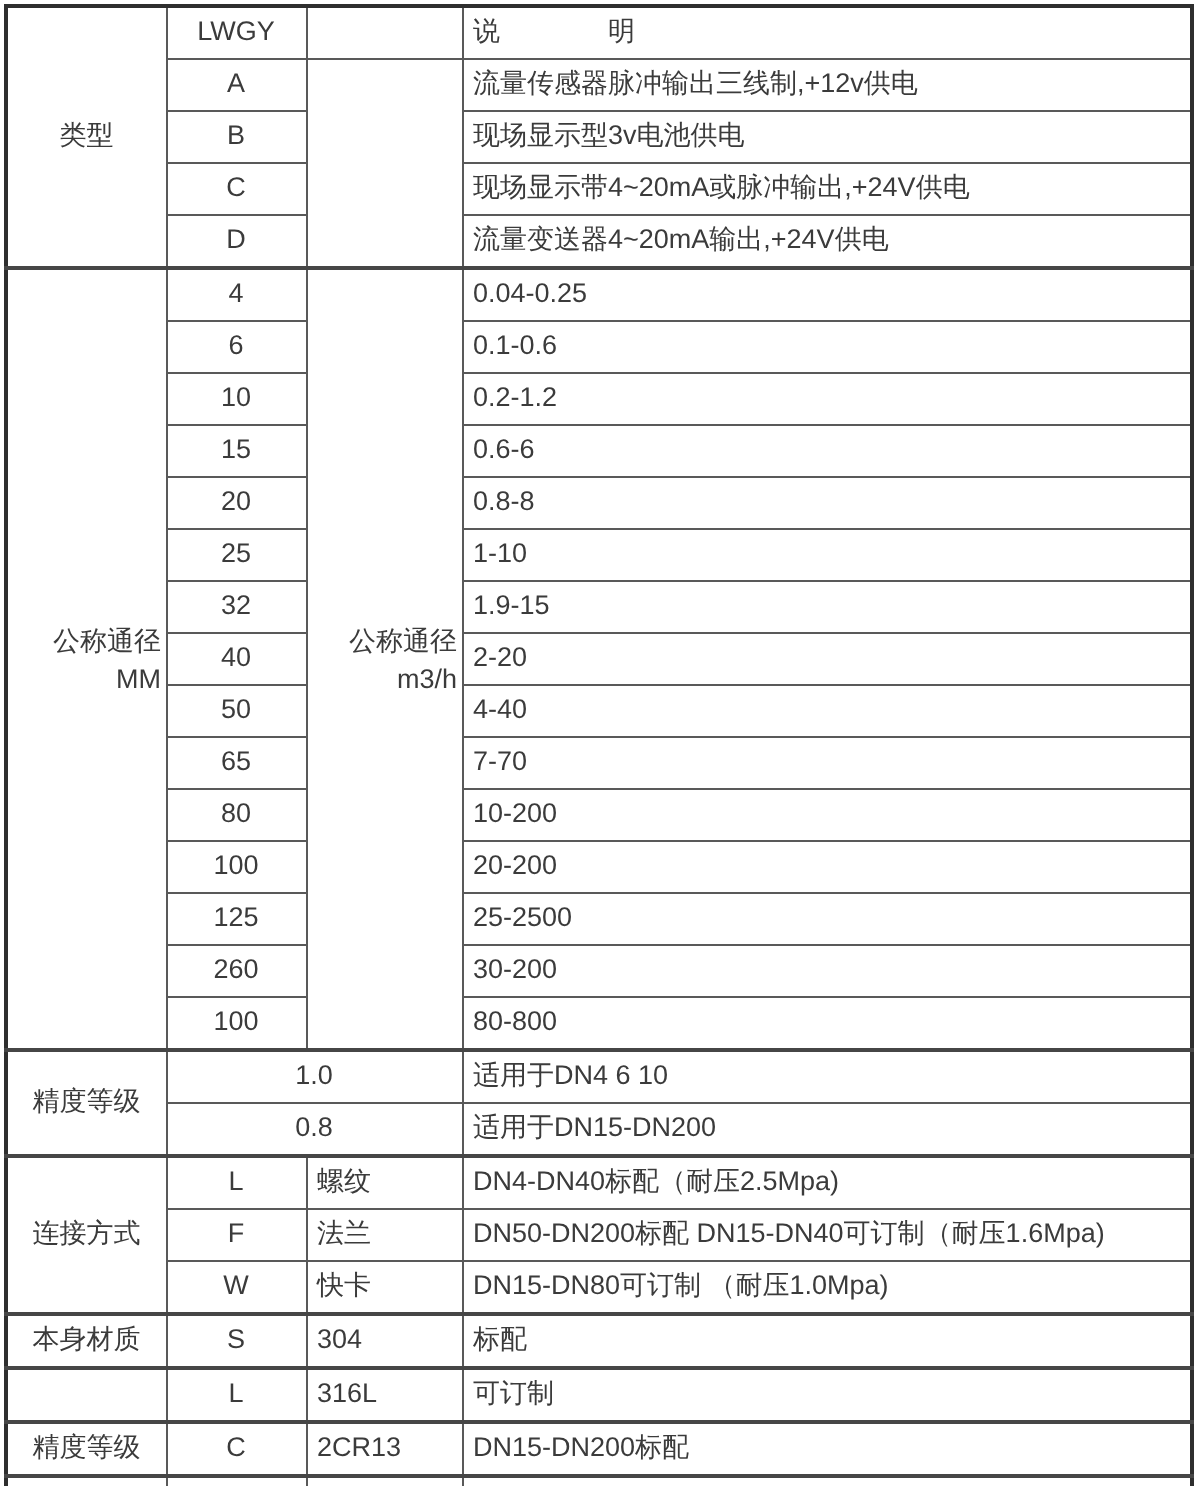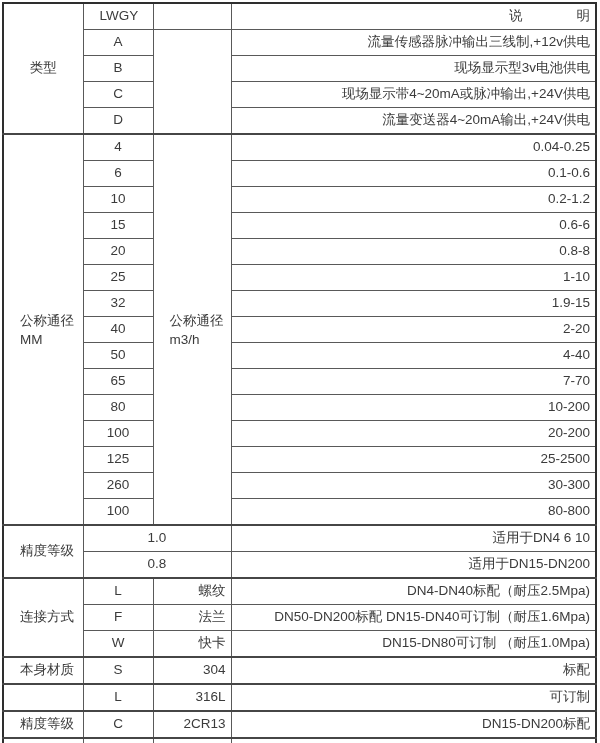--- a/index.html
+++ b/index.html
@@ -28,25 +28,25 @@
   }
   td {
     border: 1px solid #595959;
     height: 25px;
     padding: 0 5px;
     overflow: hidden;
     white-space: nowrap;
     vertical-align: middle;
     line-height: 1.2;
   }
-  td.c { text-align: center; padding: 0 16px; }
-  td.l { text-align: right; }
+  td.c { text-align: center; padding: 0 2px; }
+  td.l { text-align: left; }
   td.pre { white-space: pre; }
   tr.sec > td { border-top: 2px solid #464646; }
-  .two-line div { line-height: 19px; text-align: left; }
+  .two-line div { line-height: 19px; text-align: right; }
 </style>
 </head>
 <body>
 
 <table class="spec">
   <colgroup>
     <col style="width:80px">
     <col style="width:70px">
     <col style="width:78px">
     <col>
@@ -132,21 +132,21 @@
   <tr>
     <td class="c">100</td>
     <td class="l">20-200</td>
   </tr>
   <tr>
     <td class="c">125</td>
     <td class="l">25-2500</td>
   </tr>
   <tr>
     <td class="c">260</td>
-    <td class="l">30-300</td>
+    <td class="l">30-200</td>
   </tr>
   <tr>
     <td class="c">100</td>
     <td class="l">80-800</td>
   </tr>
 
   <tr class="sec">
     <td class="c" rowspan="2">精度等级</td>
     <td class="c" colspan="2">1.0</td>
     <td class="l">适用于DN4 6 10</td>

